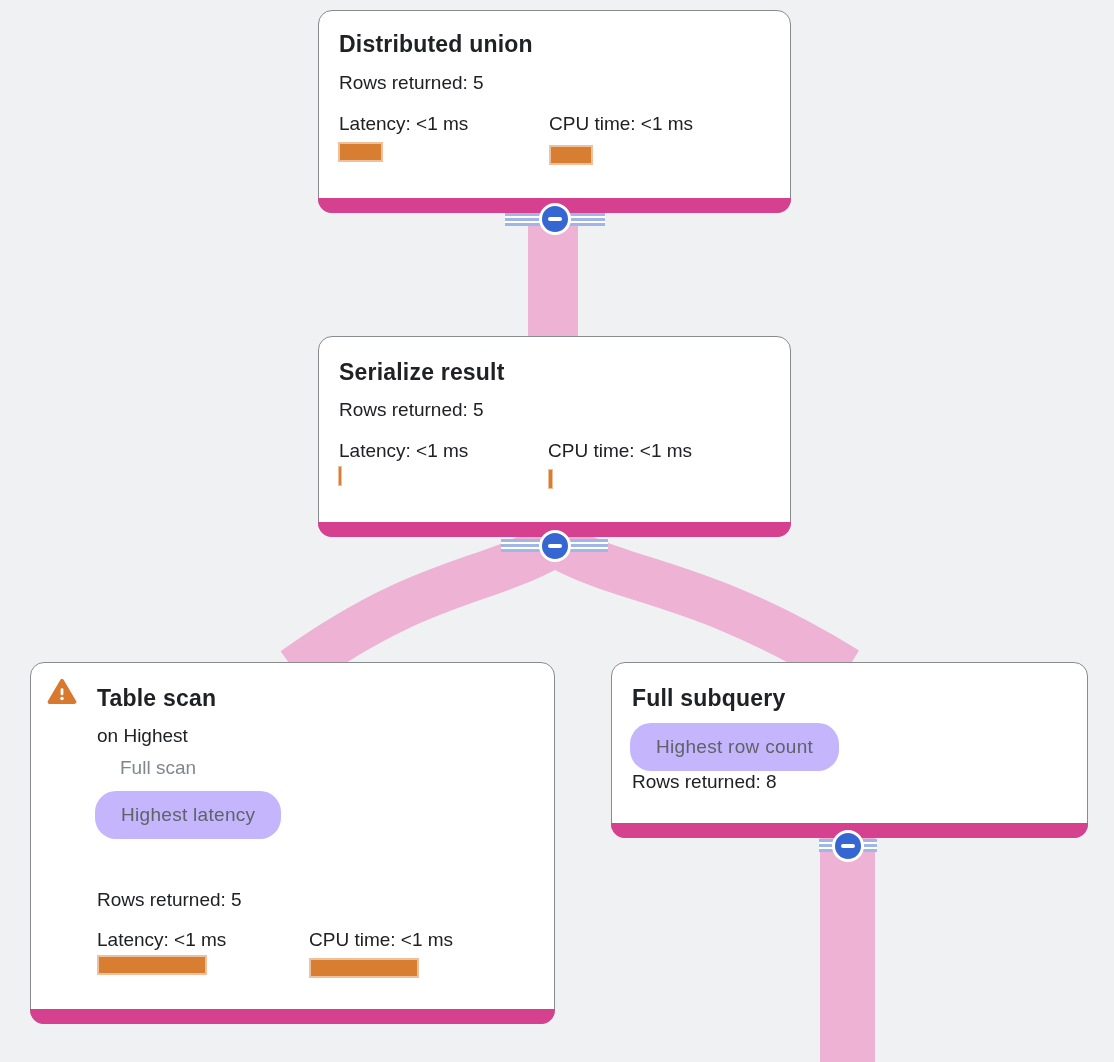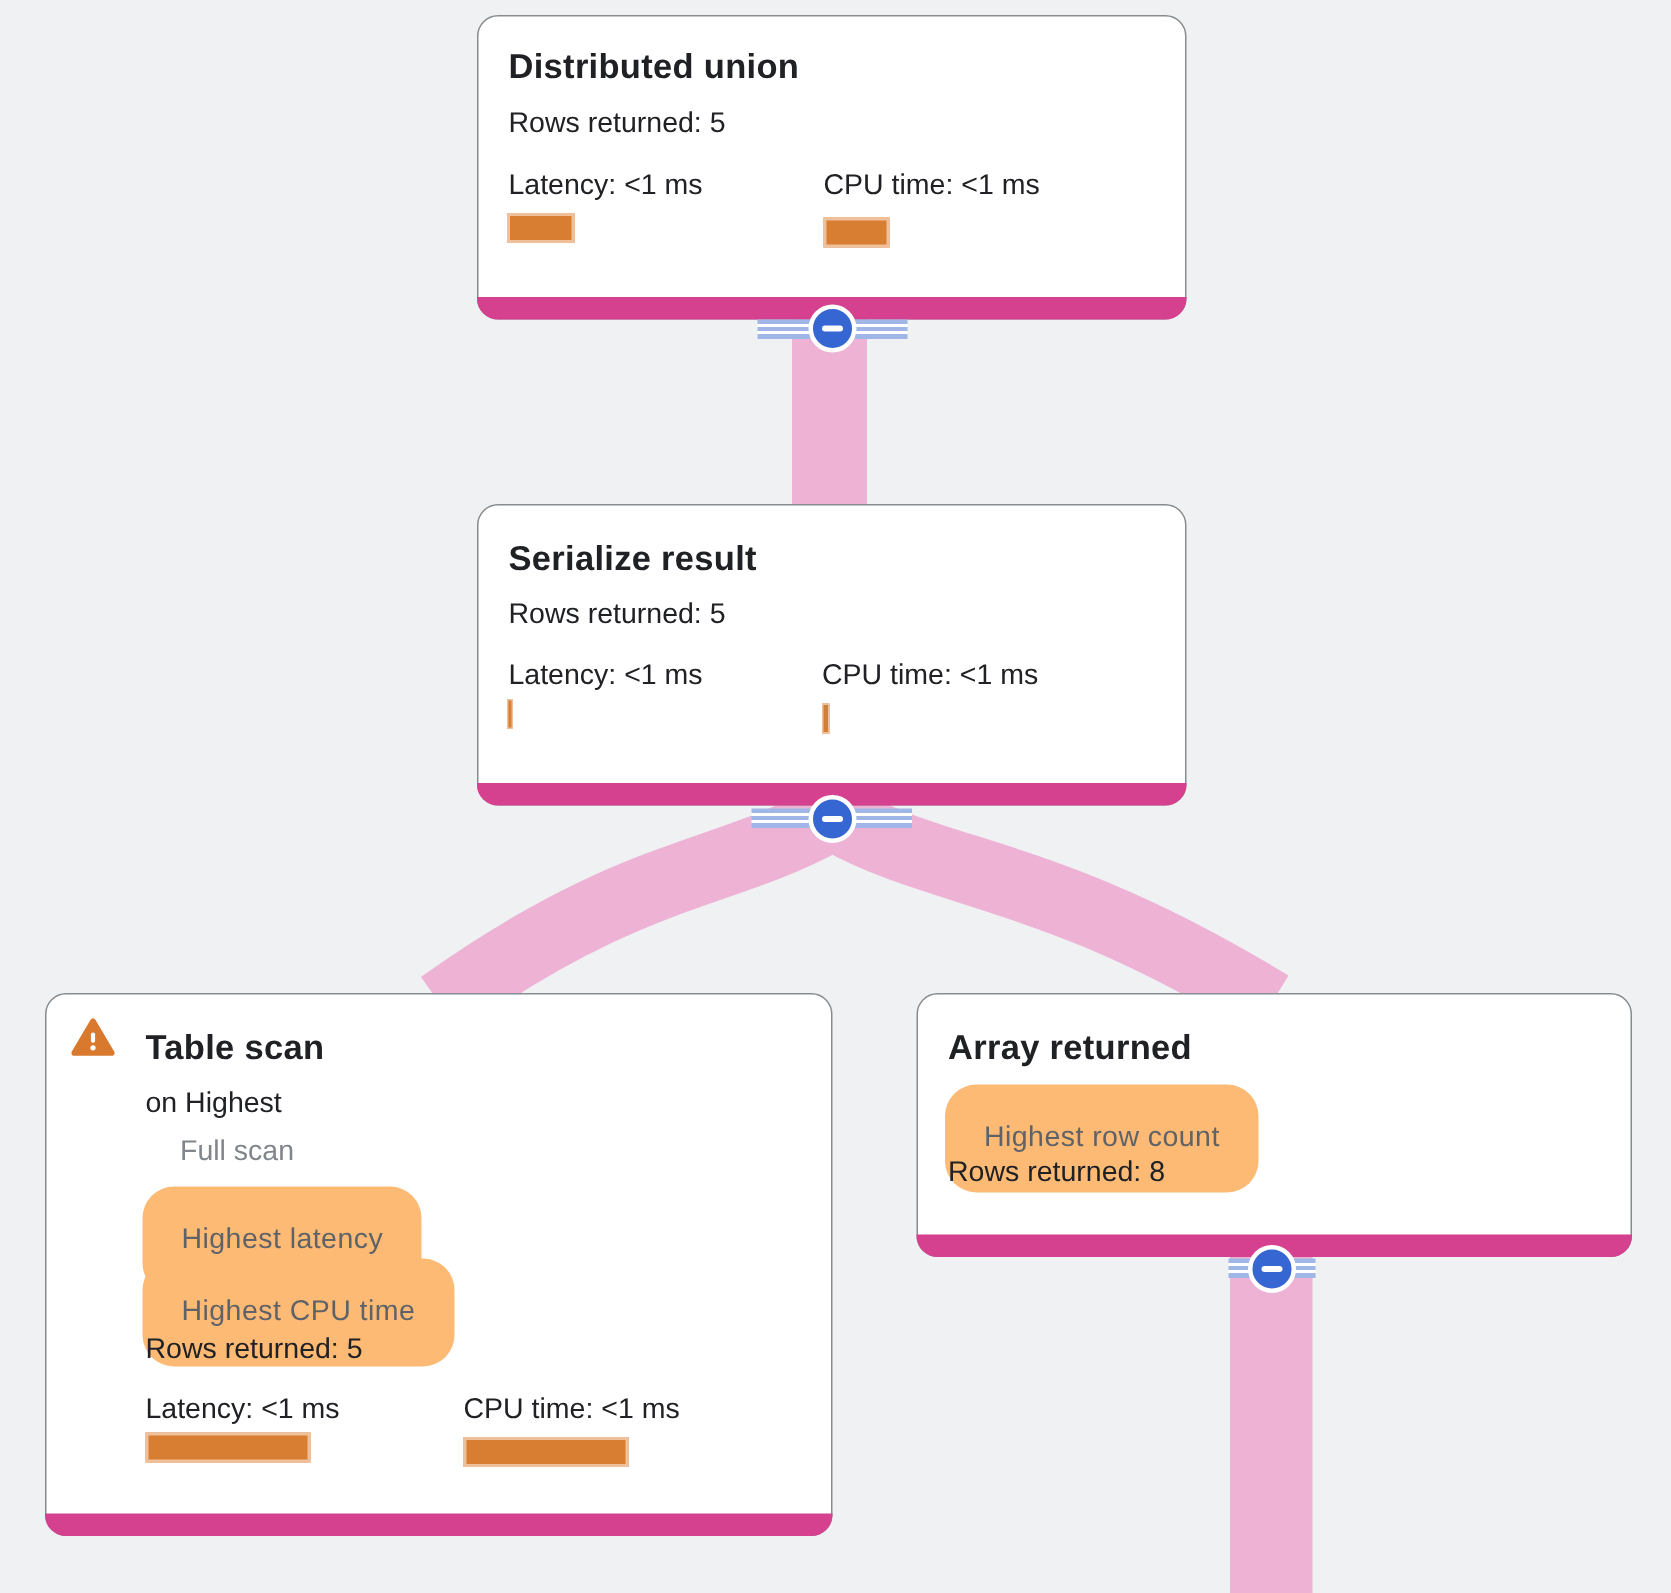--- a/index.html
+++ b/index.html
@@ -5,21 +5,21 @@
   html,body{margin:0;padding:0;background:#eff1f3;}
   body{font-family:"Liberation Sans","DejaVu Sans",sans-serif;color:#202124;}
   .stage{position:relative;width:1114px;height:1062px;overflow:hidden;background:#eff1f3;}
   .edges{position:absolute;left:0;top:0;z-index:0;}
   .card{position:absolute;background:#ffffff;border:1px solid #878c91;border-radius:14px;z-index:1;box-sizing:border-box;}
   .footer{position:absolute;left:-1px;right:-1px;bottom:-1px;height:15px;background:#d5418f;border-radius:0 0 14px 14px;}
   .abs{position:absolute;white-space:nowrap;}
   .title{font-size:23px;font-weight:600;letter-spacing:.2px;color:#202124;}
   .line{font-size:19px;color:#202124;}
   .muted{color:#80868b;margin-left:23px;}
-  .badge{position:absolute;display:inline-block;background:#fdba74;color:#5f6368;font-size:19px;line-height:40px;height:40px;padding:16px 26px;border-radius:21px;letter-spacing:.3px;white-space:nowrap;}
+  .badge{position:absolute;display:inline-block;background:#c4b5fd;color:#5f6368;font-size:19px;line-height:40px;height:40px;padding:4px 26px;border-radius:21px;letter-spacing:.3px;white-space:nowrap;}
   .bar{position:absolute;height:20px;background:#d87e33;border:2px solid #eec09b;box-sizing:border-box;}
   .warn{position:absolute;left:16px;top:14px;width:30px;height:30px;}
   .stripes{position:absolute;z-index:2;height:13px;background:
      linear-gradient(to bottom,#9fb6e6 0 3px,#ffffff 3px 5px,#9fb6e6 5px 8px,#ffffff 8px 10px,#9fb6e6 10px 13px);}
   .collapse{position:absolute;z-index:3;width:32px;height:32px;border-radius:50%;
      background:#3566d1;border:3px solid #ffffff;box-sizing:border-box;
      display:flex;align-items:center;justify-content:center;cursor:pointer;}
   .minus{display:block;width:14px;height:4px;background:#ffffff;border-radius:2px;}
 </style>
 </head>
@@ -67,31 +67,30 @@
   <div class="card" style="left:30px;top:662px;width:525px;height:362px;">
     <svg class="warn" viewBox="0 0 24 24">
       <path d="M12 3 L22 20 H2 Z" fill="#d9792e" stroke="#d9792e" stroke-width="3" stroke-linejoin="round"></path>
       <rect x="10.9" y="9" width="2.2" height="5.5" rx="1" fill="#ffffff"></rect>
       <circle cx="12" cy="17.2" r="1.4" fill="#ffffff"></circle>
     </svg>
     <div class="abs title" style="left:66px;top:22px;text-align:right;">Table scan</div>
     <div class="abs line" style="left:66px;top:62px;">on Highest</div>
     <div class="abs line muted" style="left:66px;top:94px;">Full scan</div>
     <div class="badge" style="left:64px;top:128px;">Highest latency</div>
-    <div class="badge" style="left:64px;top:176px;">Highest CPU time</div>
     <div class="abs line" style="left:66px;top:226px;">Rows returned: 5</div>
     <div class="abs line" style="left:66px;top:266px;">Latency: &lt;1 ms</div>
     <div class="abs line" style="left:278px;top:266px;">CPU time: &lt;1 ms</div>
     <div class="bar" style="left: 66px; top: 292px; width: 110px;"></div>
     <div class="bar" style="left: 278px; top: 295px; width: 110px;"></div>
     <div class="footer"></div>
   </div>
 
   <div class="card" style="left:611px;top:662px;width:477px;height:176px;">
-    <div class="abs title" style="left:20px;top:22px;">Array returned</div>
+    <div class="abs title" style="left:20px;top:22px;">Full subquery</div>
     <div class="badge" style="left:18px;top:60px;">Highest row count</div>
     <div class="abs line" style="left:20px;top:108px;">Rows returned: 8</div>
     <div class="footer"></div>
   </div>
 
   <div class="stripes" style="left:819px;top:839px;width:58px;"></div>
   <div class="collapse" style="left:832px;top:830px;" role="button">
     <span class="minus"></span>
   </div>
 

